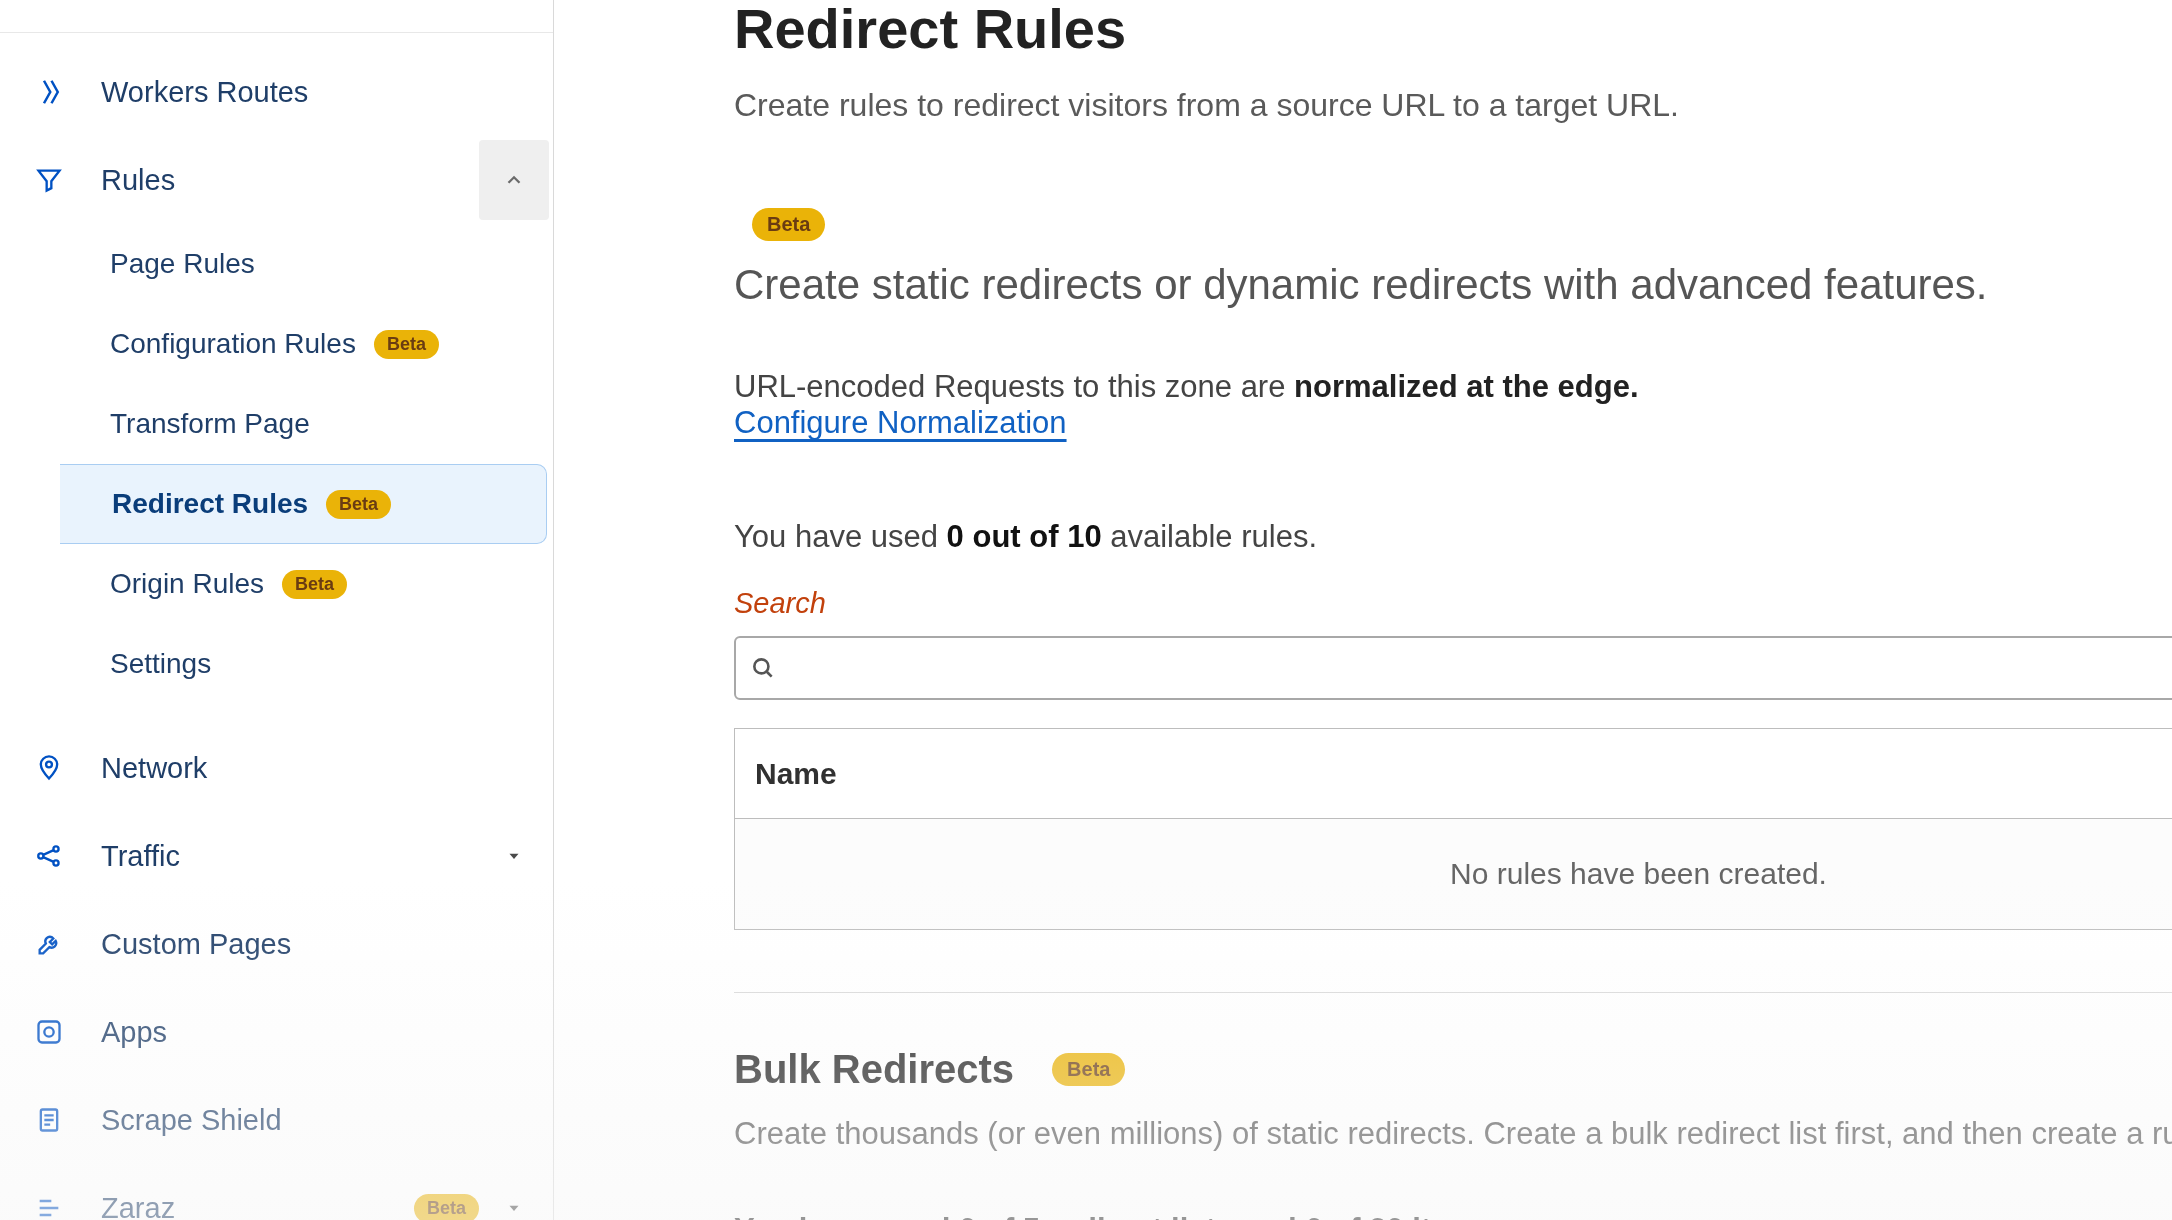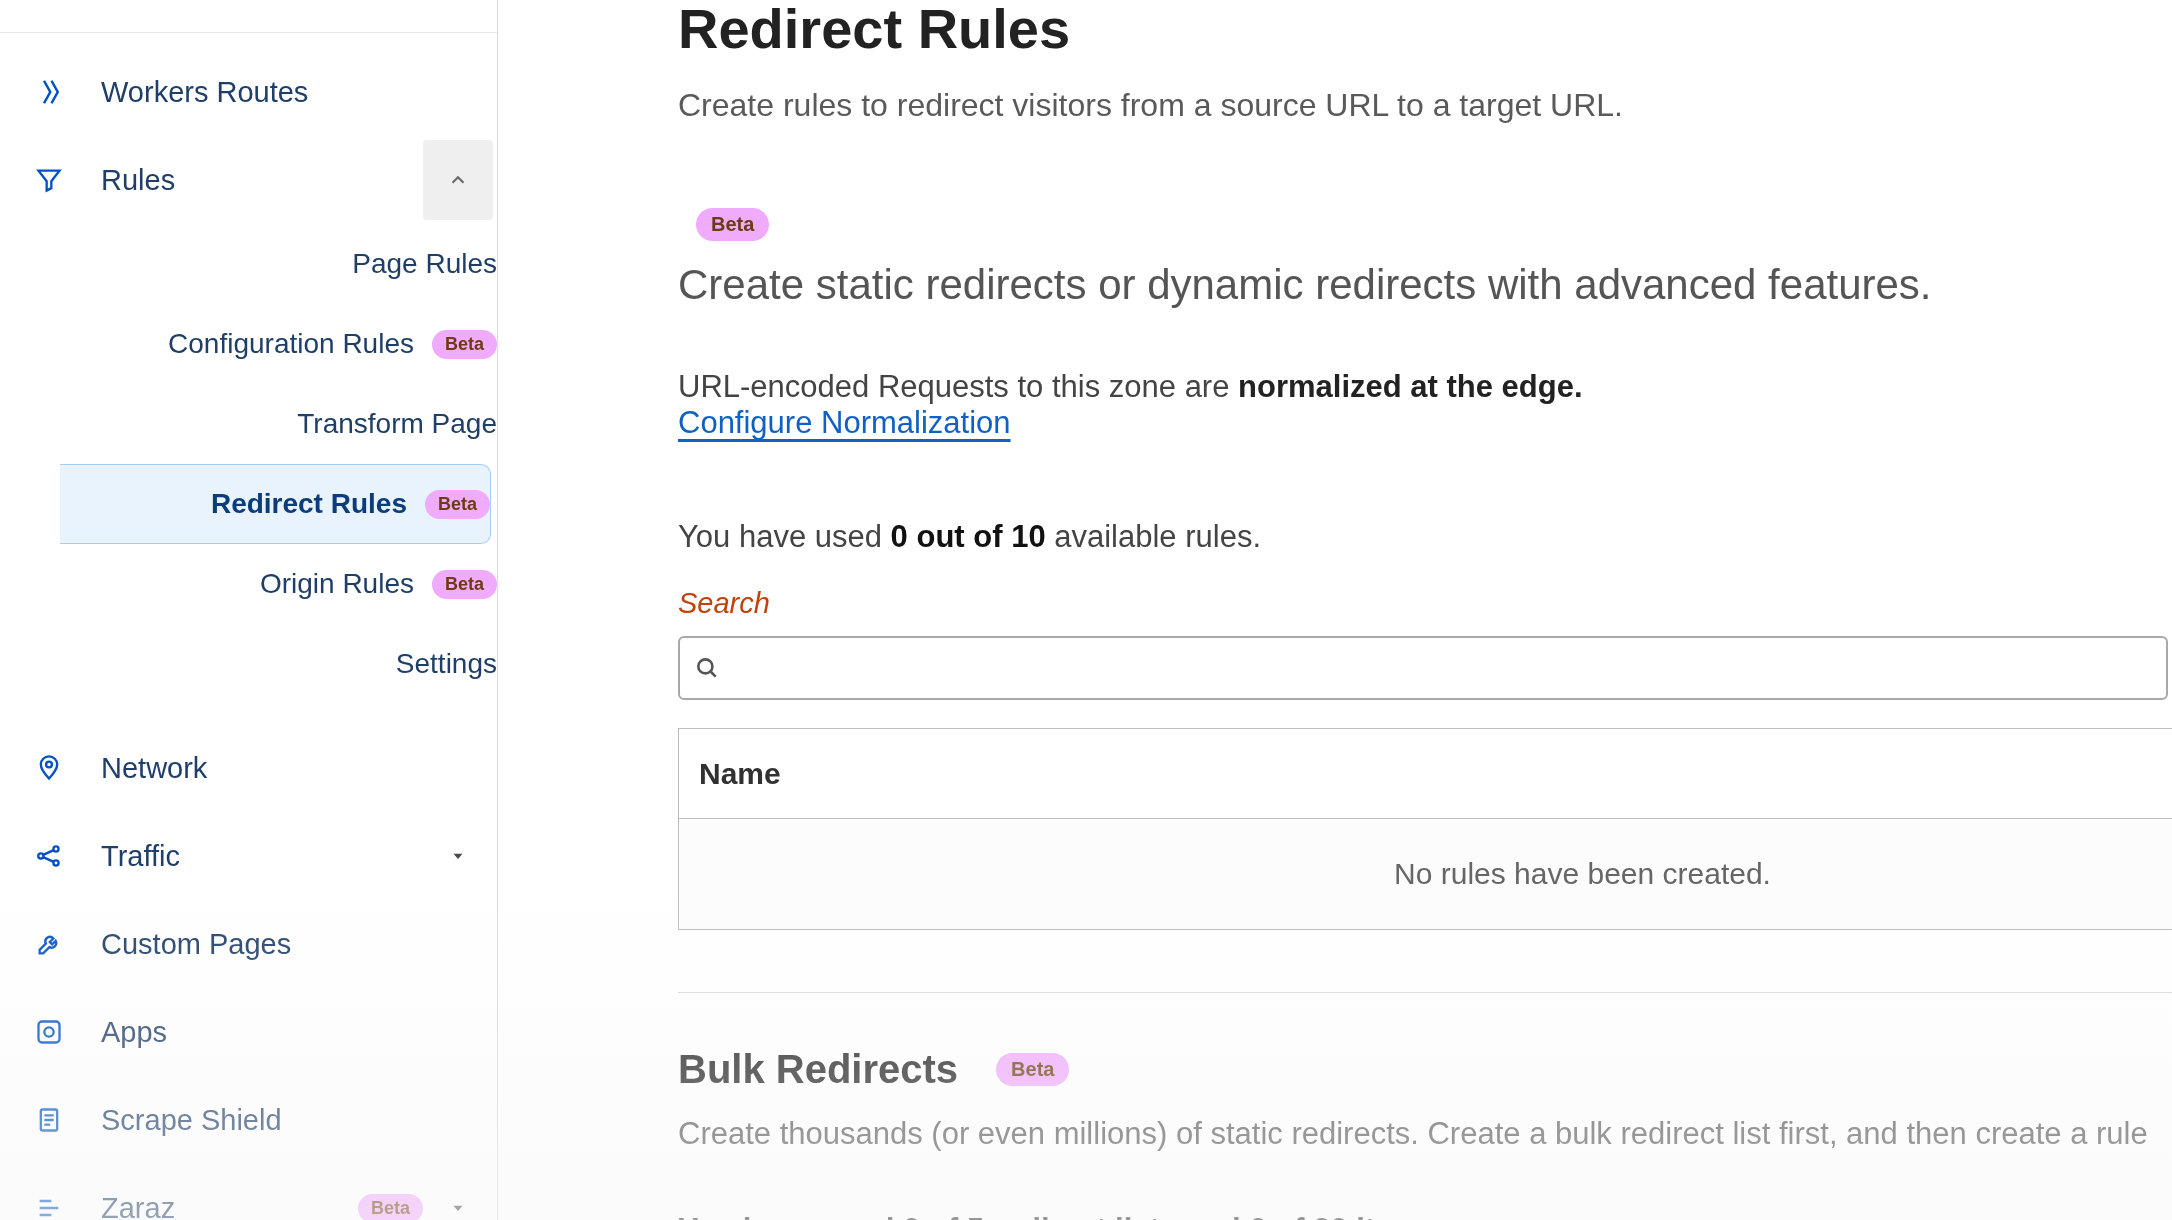--- a/index.html
+++ b/index.html
@@ -7,21 +7,21 @@
     font-family: -apple-system, BlinkMacSystemFont, "Segoe UI", Helvetica, Arial, sans-serif;
     background: #fff;
     display: flex;
     color: #313131;
     width: 2172px;
     height: 1220px;
     overflow: hidden;
   }
   
   .sidebar {
-    width: 498px;
+    width: 554px;
     border-right: 1px solid #d9d9d9;
     padding-top: 10px;
     flex-shrink: 0;
     position: relative;
   }
   .sidebar::before {
     content: "";
     position: absolute;
     top: 32px;
     left: 0; right: 0;
@@ -62,35 +62,34 @@
   }
   .sub-item {
     display: flex;
     align-items: center;
     height: 80px;
     padding-left: 110px;
     font-size: 28px;
     color: #1f3e68;
     cursor: pointer;
     position: relative;
-    justify-content: flex-end;
   }
   .sub-item.active {
     background: #e9f3fd;
     border: 1px solid #a9cdf2;
     border-left: none;
     border-radius: 0 10px 10px 0;
     margin-right: 6px;
     font-weight: 700;
     color: #0a3d7a;
     margin-left: 60px;
     padding-left: 52px;
   }
   .badge-beta {
-    background: #f0abfc;
+    background: #eab308;
     color: #6a3c12;
     font-size: 20px;
     font-weight: 600;
     padding: 5px 15px;
     border-radius: 18px;
     margin-left: 18px;
   }
   .badge-beta.small {
     font-size: 18px;
     padding: 4px 13px;

